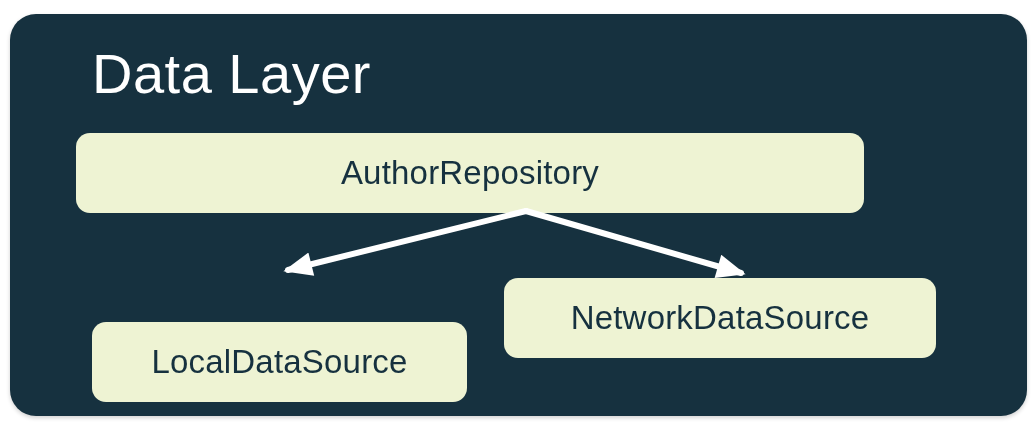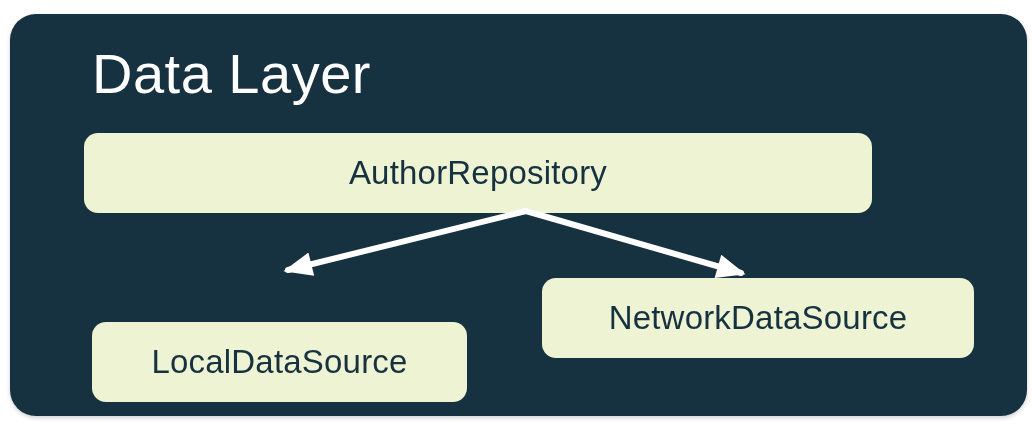--- a/index.html
+++ b/index.html
@@ -43,34 +43,34 @@
     display: flex;
     align-items: center;
     justify-content: center;
     font-size: 33px;
     font-weight: 400;
     color: #16313F;
     letter-spacing: 0.2px;
     white-space: nowrap;
   }
   .node-repository {
-    left: 74px;
+    left: 66px;
     top: 119px;
     width: 788px;
     height: 80px;
   }
   .node-local {
     left: 82px;
     top: 264px;
     width: 375px;
     height: 80px;
     margin-top: 44px;
   }
   .node-network {
-    left: 532px;
+    left: 494px;
     top: 264px;
     width: 432px;
     height: 80px;
   }
   .arrows {
     position: absolute;
     left: 0;
     top: 0;
     width: 1017px;
     height: 402px;

